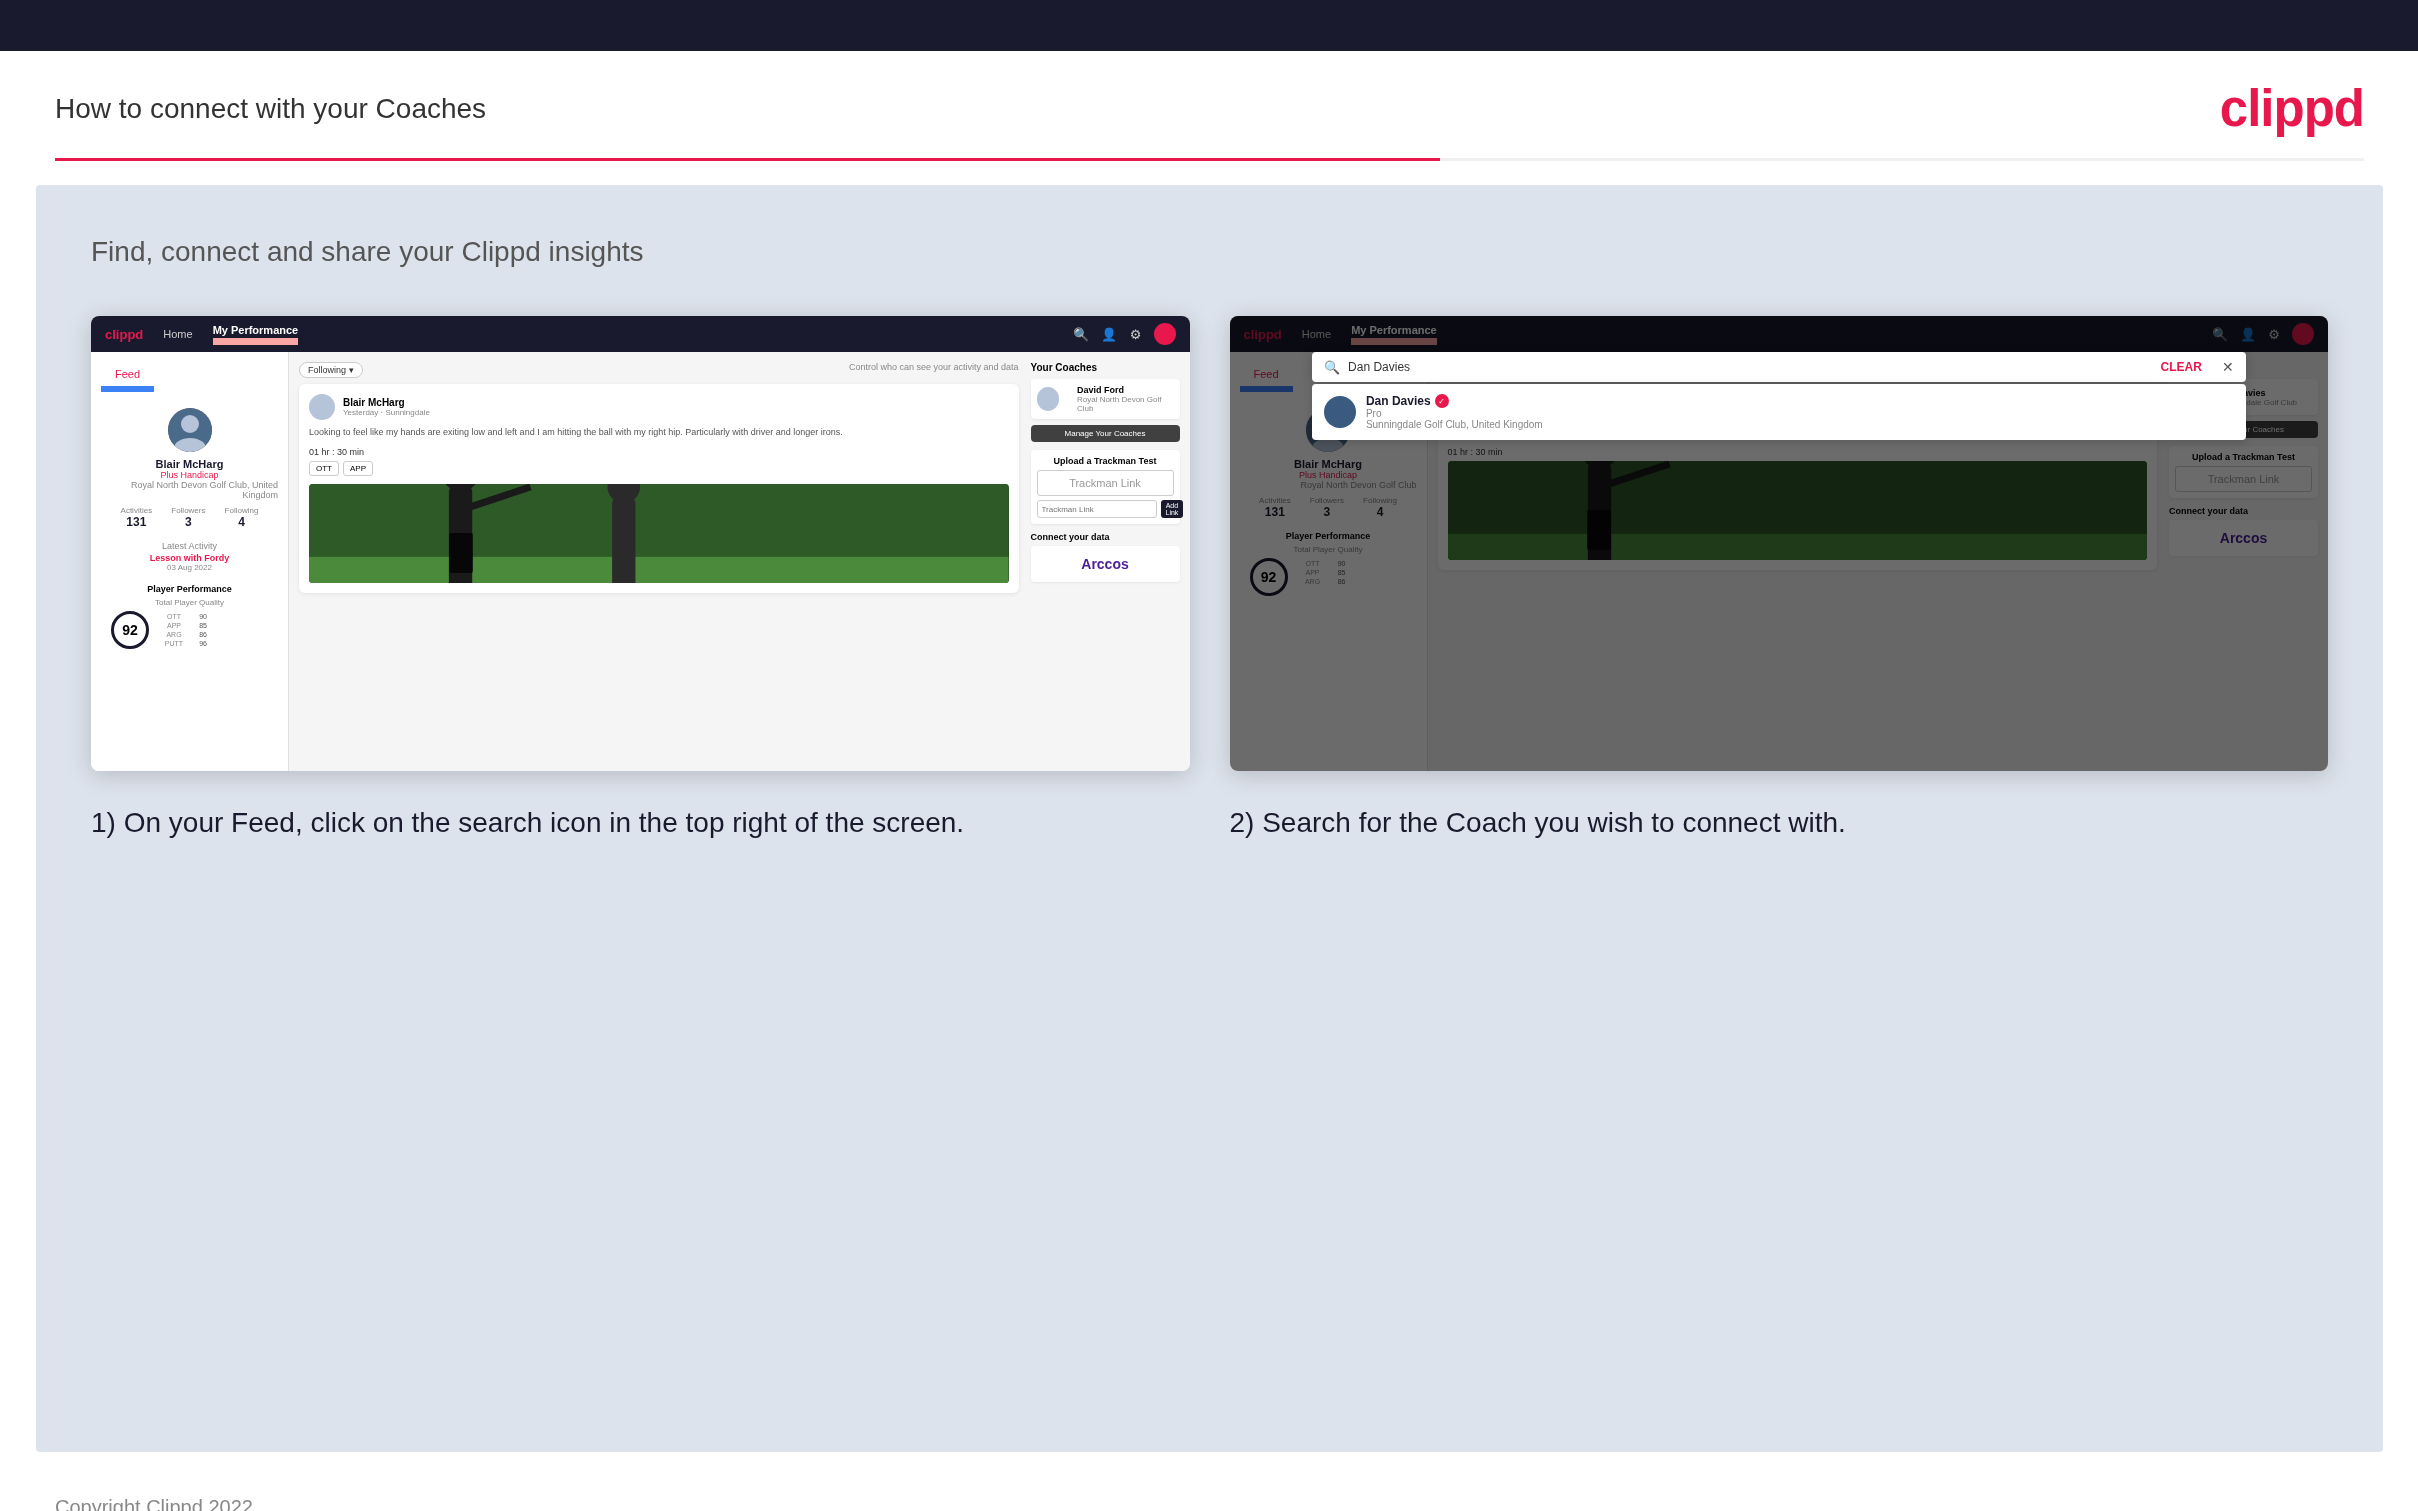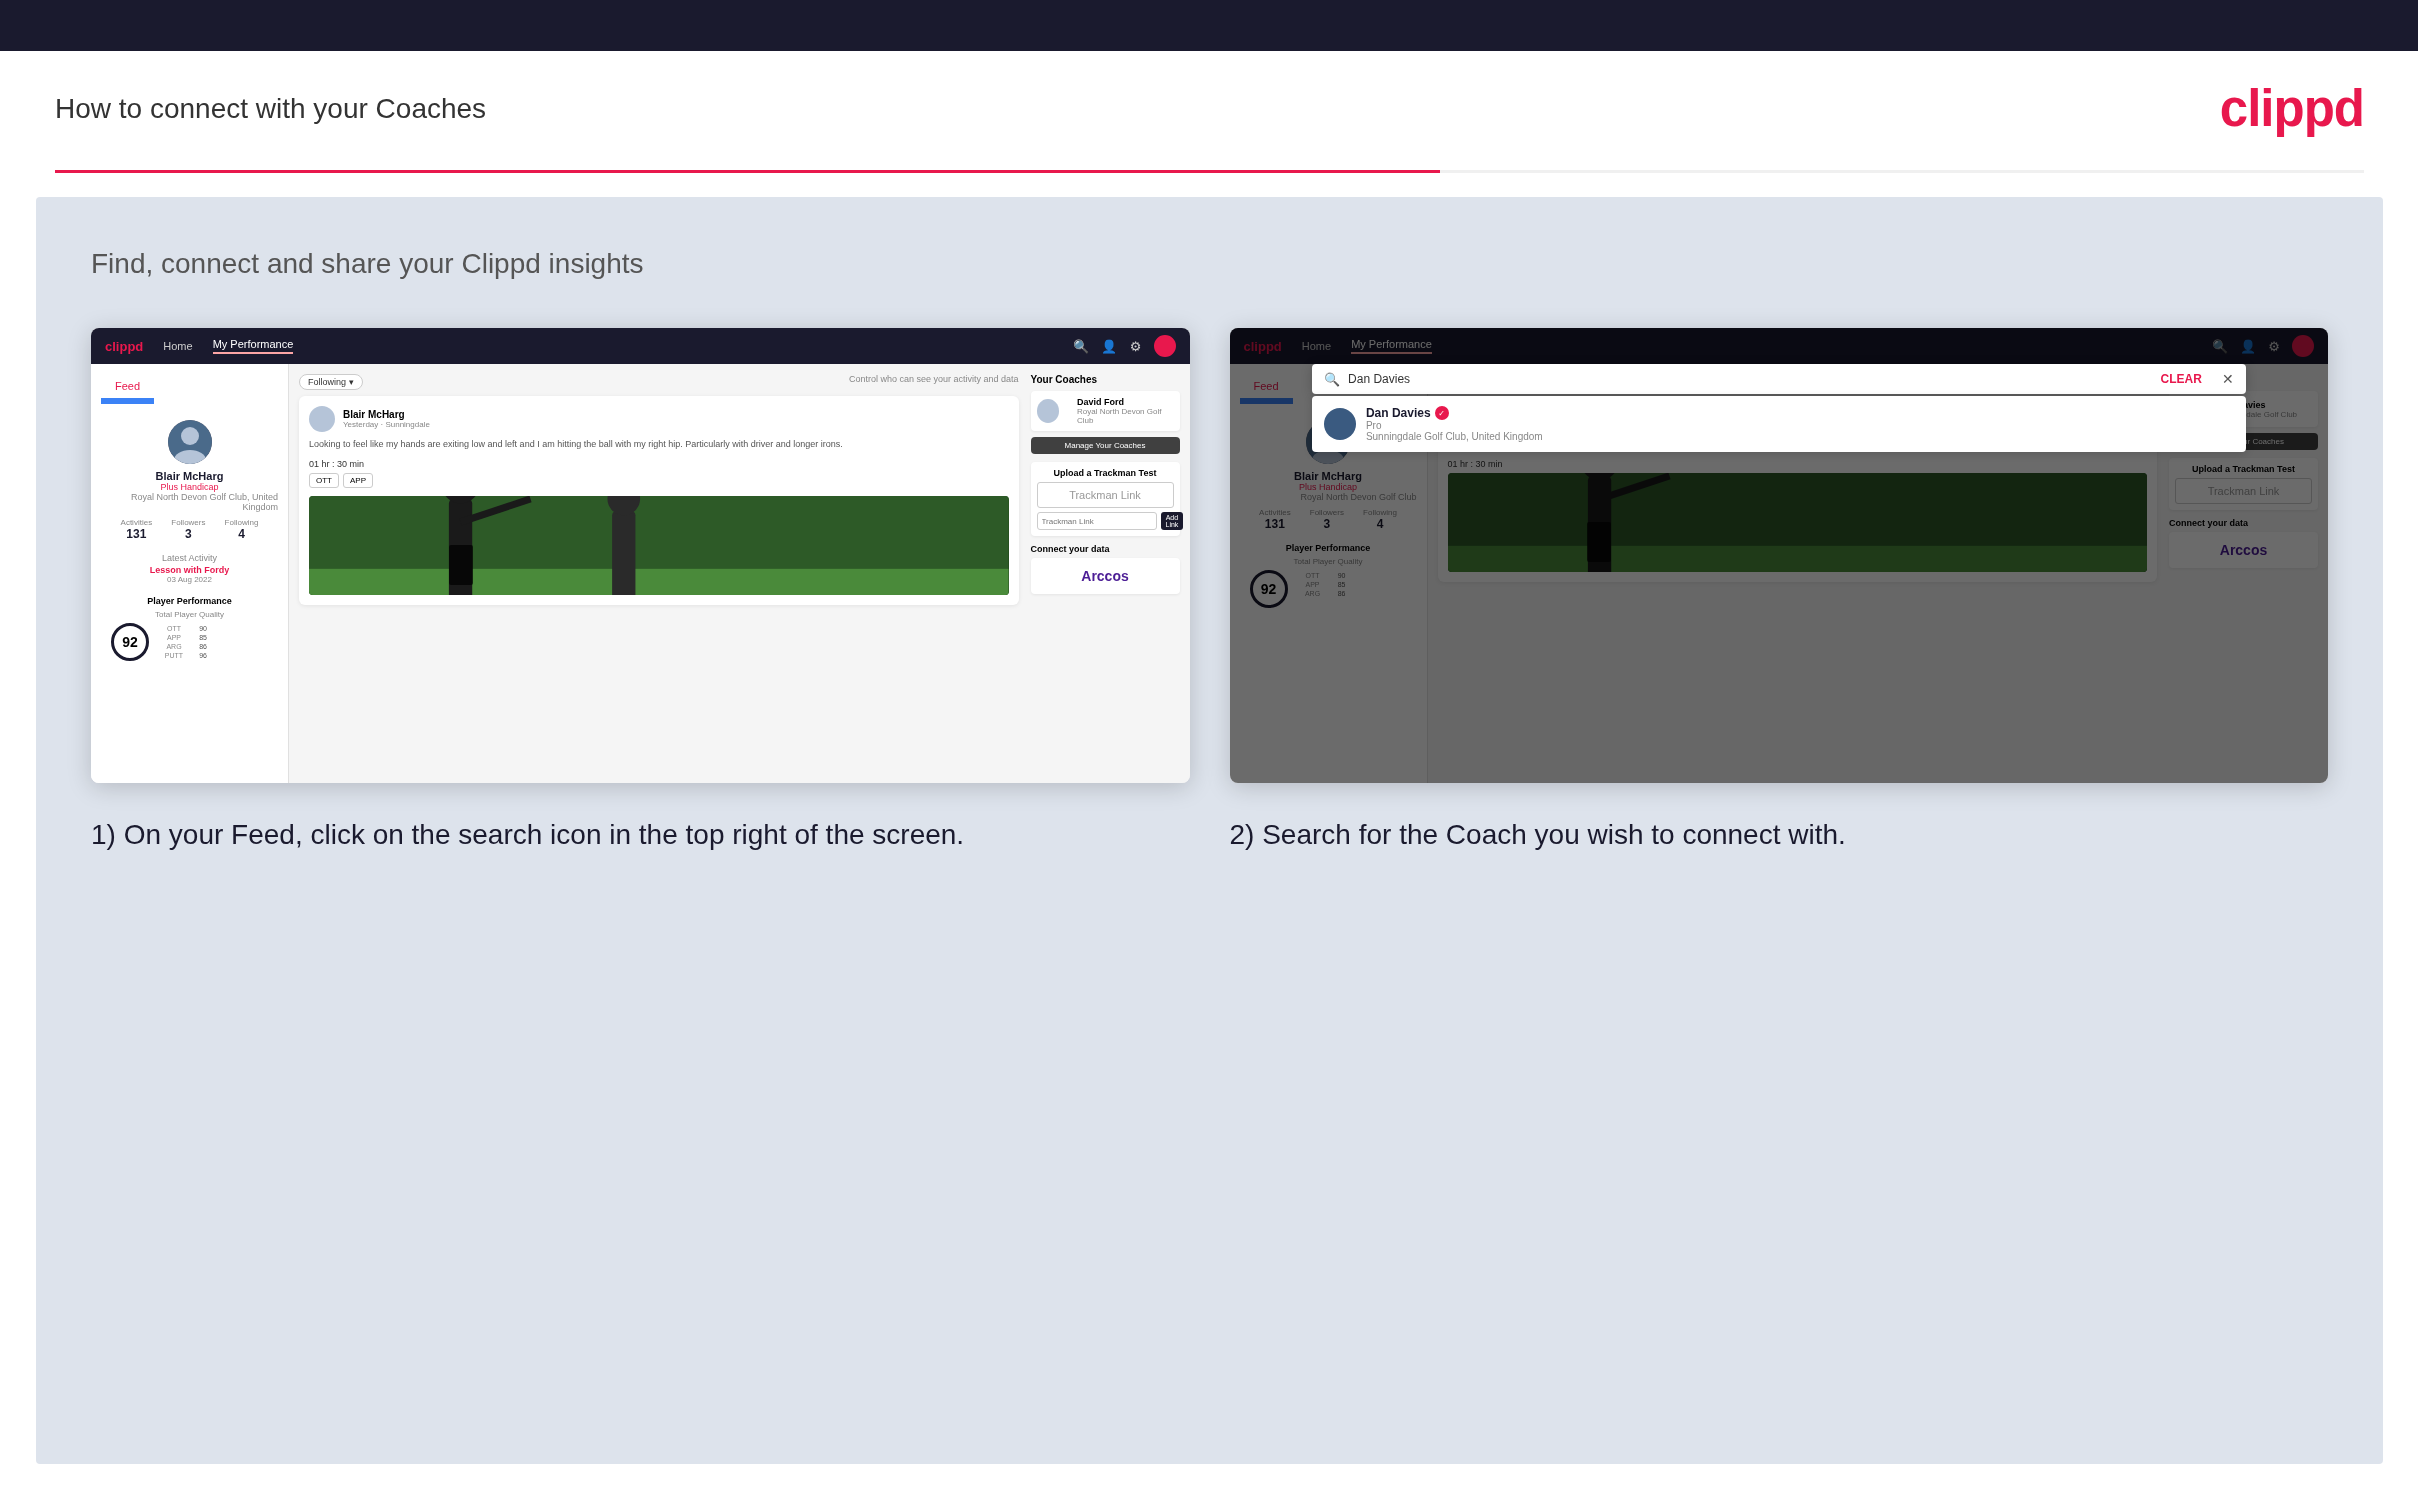--- a/index.html
+++ b/index.html
@@ -10,21 +10,21 @@
       min-height: 1512px;
     }
     .top-bar {
       background: #1a1a2e;
       height: 51px;
     }
     .header {
       display: flex;
       align-items: center;
       justify-content: space-between;
-      padding: 28px 55px 32px 55px;
+      padding: 28px 55px 20px 55px;
       background: #fff;
     }
     .header-title {
       font-size: 28px;
       font-weight: 400;
       color: #333;
     }
     .clippd-logo {
       font-size: 51px;
       font-weight: 700;
@@ -92,22 +92,23 @@
       color: #e8184d;
       font-weight: 700;
       font-size: 13px;
     }
     .app-nav-link {
       font-size: 11px;
       color: #ccc;
     }
     .app-nav-link.active {
       color: #fff;
-      border-bottom: 2px solid #fca5a5;
+      border-bottom: 7px solid #fca5a5;
       padding-bottom: 2px;
+      font-weight: bold;
     }
     .app-nav-spacer { flex: 1; }
     .app-nav-icons {
       display: flex;
       gap: 12px;
       align-items: center;
     }
     .app-body {
       display: flex;
       height: calc(100% - 36px);

